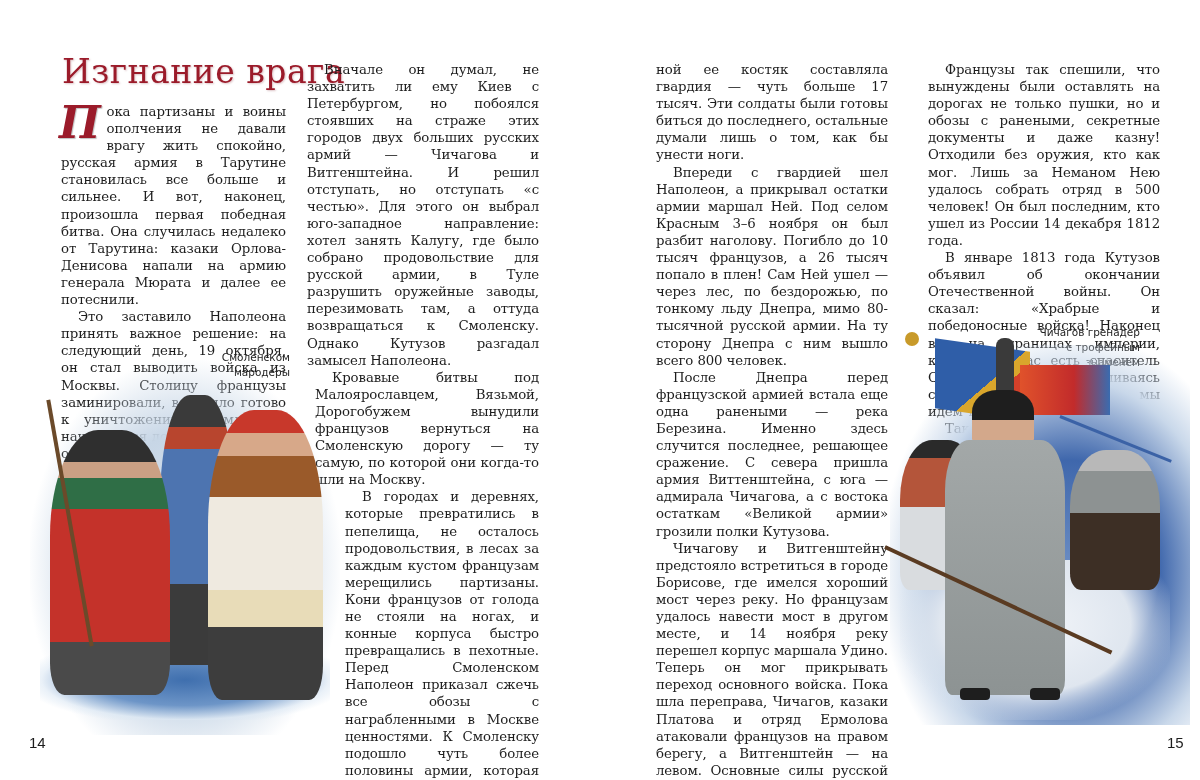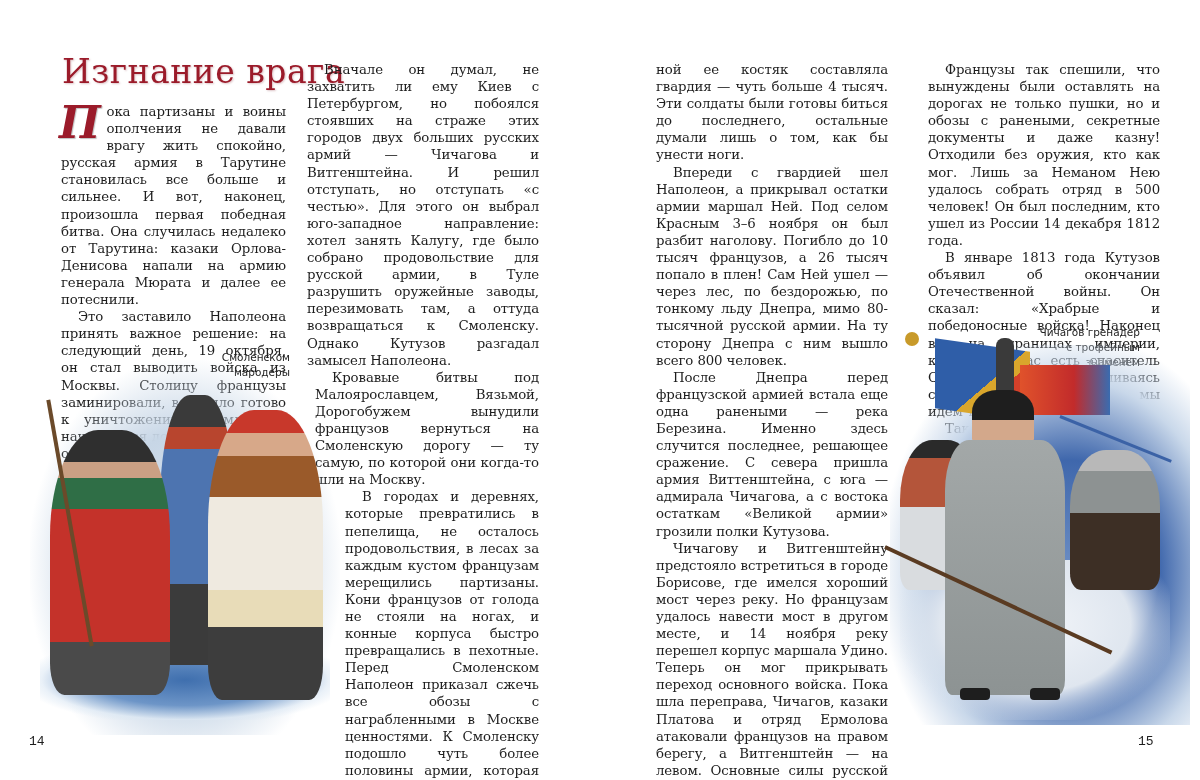--- a/index.html
+++ b/index.html
@@ -14,21 +14,21 @@
     .col p { margin: 0; text-indent: 17px; }
     .col p.no-indent { text-indent: 0; }
     .title { position: absolute; left: 62px; top: 52px; margin: 0; font-family: "DejaVu Serif", serif;
              font-size: 33px; font-weight: normal; color: #9b1b2a; letter-spacing: 0.5px;
              text-shadow: 1px 1px 2px rgba(120,20,30,0.25); white-space: nowrap; }
     .dropcap { float: left; font-family: "DejaVu Serif", serif; font-style: italic; font-weight: bold;
                font-size: 44px; line-height: 36px; color: #9b1b2a; margin: 2px 6px 0 -2px;
                text-shadow: 1px 1px 1px rgba(0,0,0,0.25); }
     .caption { position: absolute; font-family: "DejaVu Sans", "Liberation Sans", sans-serif;
                font-size: 10.5px; line-height: 15px; text-align: right; color: #222; }
-    .pagenum { position: absolute; top: 734px; font-size: 13px; font-family: Liberation Mono, monospace; }
+    .pagenum { position: absolute; top: 734px; font-size: 15px; font-family: Liberation Sans, sans-serif; }
     .illus { position: absolute; }
     
     .snow-left { position: absolute; left: 30px; top: 360px; width: 310px; height: 375px;
                  background: radial-gradient(ellipse at 50% 55%, #dfe8f1 0%, #c7d6e6 45%, rgba(255,255,255,0) 72%); }
     .ground-left { position: absolute; left: 40px; top: 640px; width: 290px; height: 80px;
                    background: radial-gradient(ellipse at 50% 50%, #3f6fae 0%, #6d95c7 45%, rgba(220,232,244,0.6) 70%, rgba(255,255,255,0) 80%); }
     .fig { position: absolute; border-radius: 40% 40% 12% 12%; }
     
     .sky-right { position: absolute; left: 890px; top: 345px; width: 300px; height: 380px;
                  background: radial-gradient(ellipse at 60% 60%, #6d8fc5 0%, #3f67ac 35%, #c9d8ea 60%, rgba(255,255,255,0) 75%); }
@@ -70,40 +70,40 @@
       <div style="position:absolute; left:68px; top:398px; width:4px; height:250px; background:#6b4a2a; transform:rotate(-10deg);"></div>
 
       <div class="fig" style="left:208px; top:410px; width:115px; height:290px; background:linear-gradient(#c8382b 0 8%, #d7a889 8% 16%, #9a5a2a 16% 30%, #efeae0 30% 62%, #e8dcb8 62% 75%, #3d3d3d 75%);"></div>
     </div>
 
     <div class="pagenum" style="left:29px;">14</div>
   </section>
 
   <section class="page page-right">
     <div class="col" style="left:56px; top:61px; width:232px;">
-      <p class="no-indent">ной ее костяк составляла гвардия — чуть больше 4 тысяч. Эти солдаты были готовы биться до последнего, остальные думали лишь о том, как бы унести ноги.</p>
+      <p class="no-indent">ной ее костяк составляла гвардия — чуть больше 17 тысяч. Эти солдаты были готовы биться до последнего, остальные думали лишь о том, как бы унести ноги.</p>
       <p>Впереди с гвардией шел Наполеон, а прикрывал остатки армии маршал Ней. Под селом Красным 3–6 ноября он был разбит наголову. Погибло до 10 тысяч французов, а 26 тысяч попало в плен! Сам Ней ушел — через лес, по бездорожью, по тонкому льду Днепра, мимо 80-тысячной русской армии. На ту сторону Днепра с ним вышло всего 800 человек.</p>
       <p>После Днепра перед французской армией встала еще одна ранеными — река Березина. Именно здесь случится последнее, решающее сражение. С севера пришла армия Виттенштейна, с юга — адмирала Чичагова, а с востока остаткам «Великой армии» грозили полки Кутузова.</p>
       <p>Чичагову и Витгенштейну предстояло встретиться в городе Борисове, где имелся хороший мост через реку. Но французам удалось навести мост в другом месте, и 14 ноября реку перешел корпус маршала Удино. Теперь он мог прикрывать переход основного войска. Пока шла переправа, Чичагов, казаки Платова и отряд Ермолова атаковали французов на правом берегу, а Витгенштейн — на левом. Основные силы русской армии во главе с Кутузовым подойти не успели.</p>
 
     </div>
 
     <div class="col" style="left:328px; top:61px; width:232px;">
       <p>Французы так спешили, что вынуждены были оставлять на дорогах не только пушки, но и обозы с ранеными, секретные документы и даже казну! Отходили без оружия, кто как мог. Лишь за Неманом Нею удалось собрать отряд в 500 человек! Он был последним, кто ушел из России 14 декабря 1812 года.</p>
       <p>В январе 1813 года Кутузов объявил об окончании Отечественной войны. Он сказал: «Храбрые и победоносные войска! Наконец вы на границах империи, каждый из вас есть спаситель Отечества!.. Не останавливаясь среди геройских подвигов, мы идем теперь далее».</p>
       <p>Так завершился разгром «Великой армии».</p>
     </div>
 
     <div class="caption" style="left:430px; top:325px; width:110px;">
       <div>Чичагов гренадер</div>
       <div>с трофейным</div>
       <div>знаменем</div>
     </div>
 
-    <div class="pagenum" style="left:538px;">15</div>
+    <div class="pagenum" style="left:567px;">15</div>
   </section>
 
   <div class="illus">
     <div class="sky-right"></div>
     <div class="snow-right"></div>
 
     <div style="position:absolute; left:935px; top:345px; width:95px; height:70px; background:linear-gradient(135deg,#2f5ea8 0 55%, #d9a62c 55% 65%, #d4402a 65%); transform:skewY(8deg);"></div>
     <div style="position:absolute; left:1020px; top:365px; width:90px; height:50px; background:linear-gradient(90deg,#e0522b,#c22b2b 60%, #3a6cb0);"></div>
     <div style="position:absolute; left:905px; top:332px; width:14px; height:14px; border-radius:50%; background:#c89a2a;"></div>
     <div style="position:absolute; left:1060px; top:415px; width:120px; height:3px; background:#3b62a6; transform:rotate(22deg); transform-origin:left;"></div>

